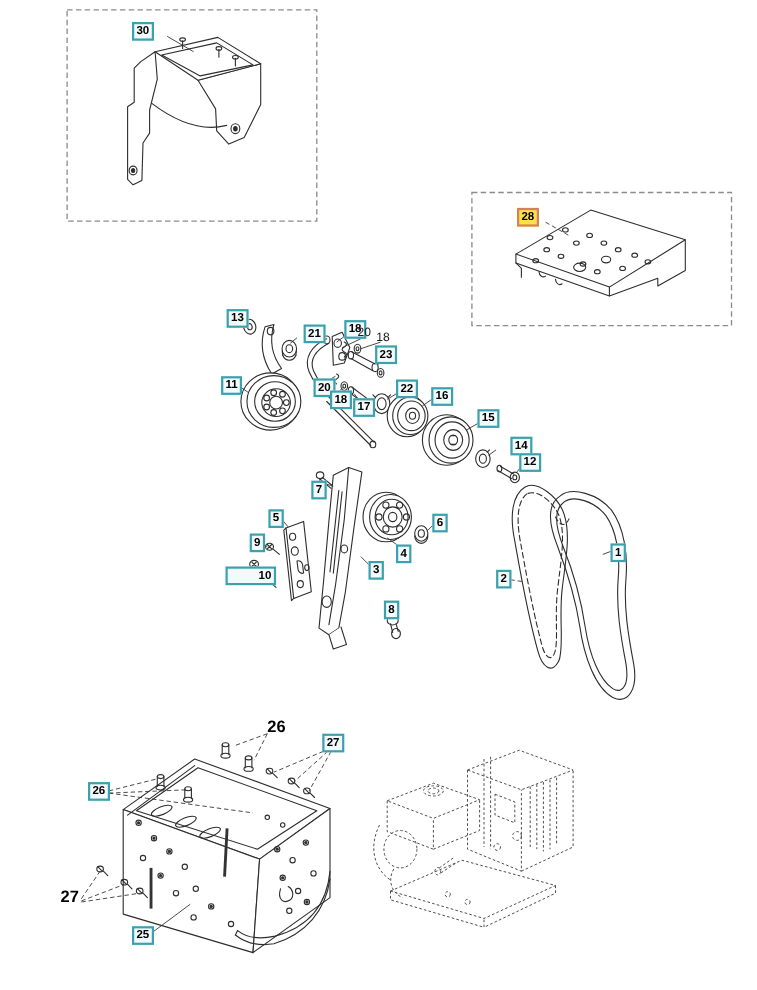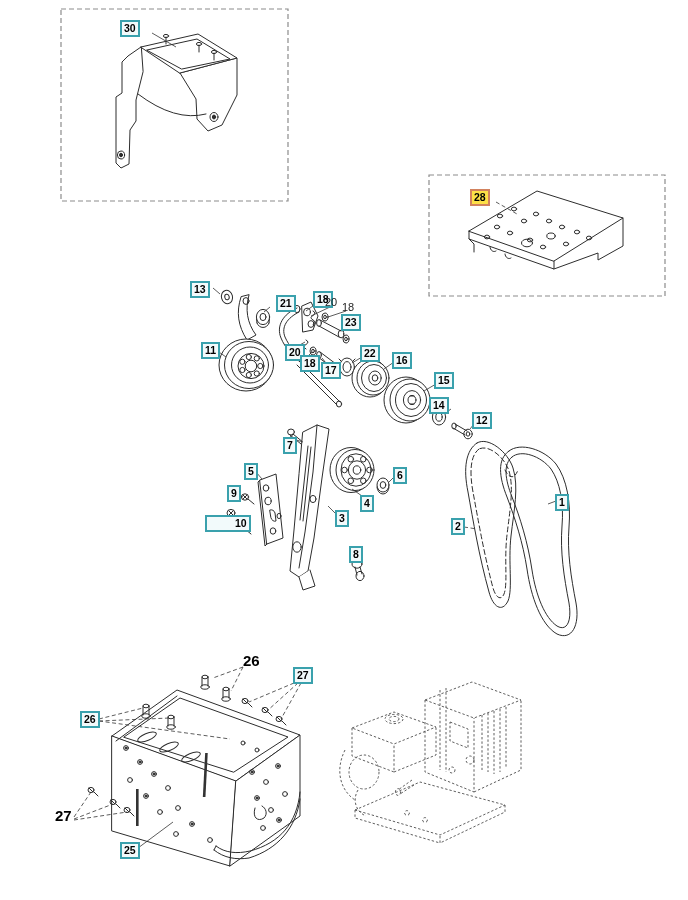--- a/index.html
+++ b/index.html
@@ -350,34 +350,34 @@
       <path d="M294,683 L249,702 M298,683 L267,711 M301,683 L281,719"></path>
       <path d="M99,719 L143,708 M99,721 L170,718 M99,721 L230,739"></path>
       <path d="M74,817 L91,792 M74,819 L113,804 M74,820 L127,812"></path>
     </g>
   </g>
 </svg>
 
 <div>
     <div class="callout teal" style="left: 120px; top: 20px;">30</div>
     <div class="callout orange" style="left: 470px; top: 189px;">28</div>
-    <div class="callout teal" style="left: 190px; top: 281px;">13</div>
+    <div class="callout teal" style="left: 206px; top: 281px;">13</div>
     <div class="callout teal" style="left: 276px; top: 295px;">21</div>
     <div class="callout teal" style="left: 313px; top: 291px;">18</div>
     <div class="callout plain-sm" style="left: 325px; top: 297px;">20</div>
     <div class="callout plain-sm" style="left: 342px; top: 302px;">18</div>
     <div class="callout teal" style="left: 341px; top: 314px;">23</div>
     <div class="callout teal" style="left: 201px; top: 342px;">11</div>
     <div class="callout teal" style="left: 285px; top: 344px;">20</div>
     <div class="callout teal" style="left: 300px; top: 355px;">18</div>
     <div class="callout teal" style="left: 321px; top: 362px;">17</div>
     <div class="callout teal" style="left: 360px; top: 345px;">22</div>
     <div class="callout teal" style="left: 392px; top: 352px;">16</div>
     <div class="callout teal" style="left: 434px; top: 372px;">15</div>
-    <div class="callout teal" style="left: 429px; top: 397px;">14</div>
+    <div class="callout teal" style="left: 464px; top: 397px;">14</div>
     <div class="callout teal" style="left: 472px; top: 412px;">12</div>
     <div class="callout teal" style="left: 283px; top: 437px;">7</div>
     <div class="callout teal" style="left: 244px; top: 463px;">5</div>
     <div class="callout teal" style="left: 227px; top: 485px;">9</div>
     <div class="callout teal" style="left: 205px; top: 515px; padding-left: 28px;">10</div>
     <div class="callout teal" style="left: 335px; top: 510px;">3</div>
     <div class="callout teal" style="left: 360px; top: 495px;">4</div>
     <div class="callout teal" style="left: 393px; top: 467px;">6</div>
     <div class="callout teal" style="left: 349px; top: 546px;">8</div>
     <div class="callout teal" style="left: 555px; top: 494px;">1</div>

